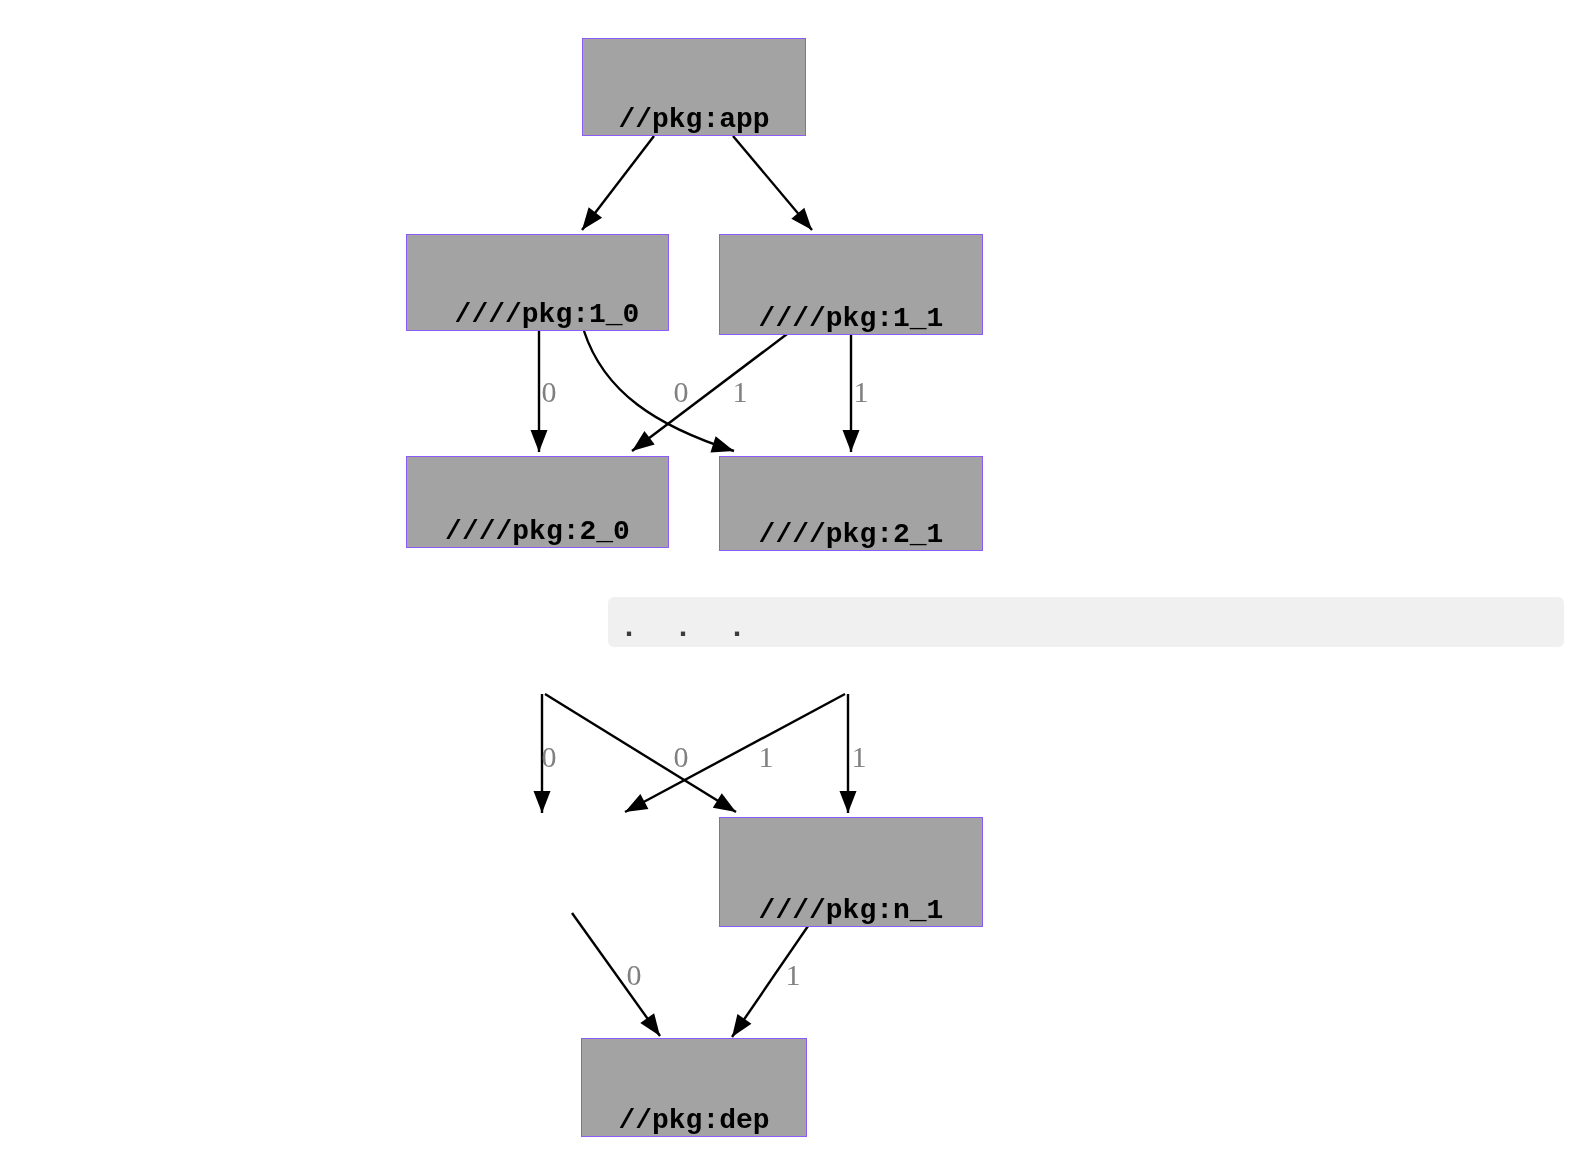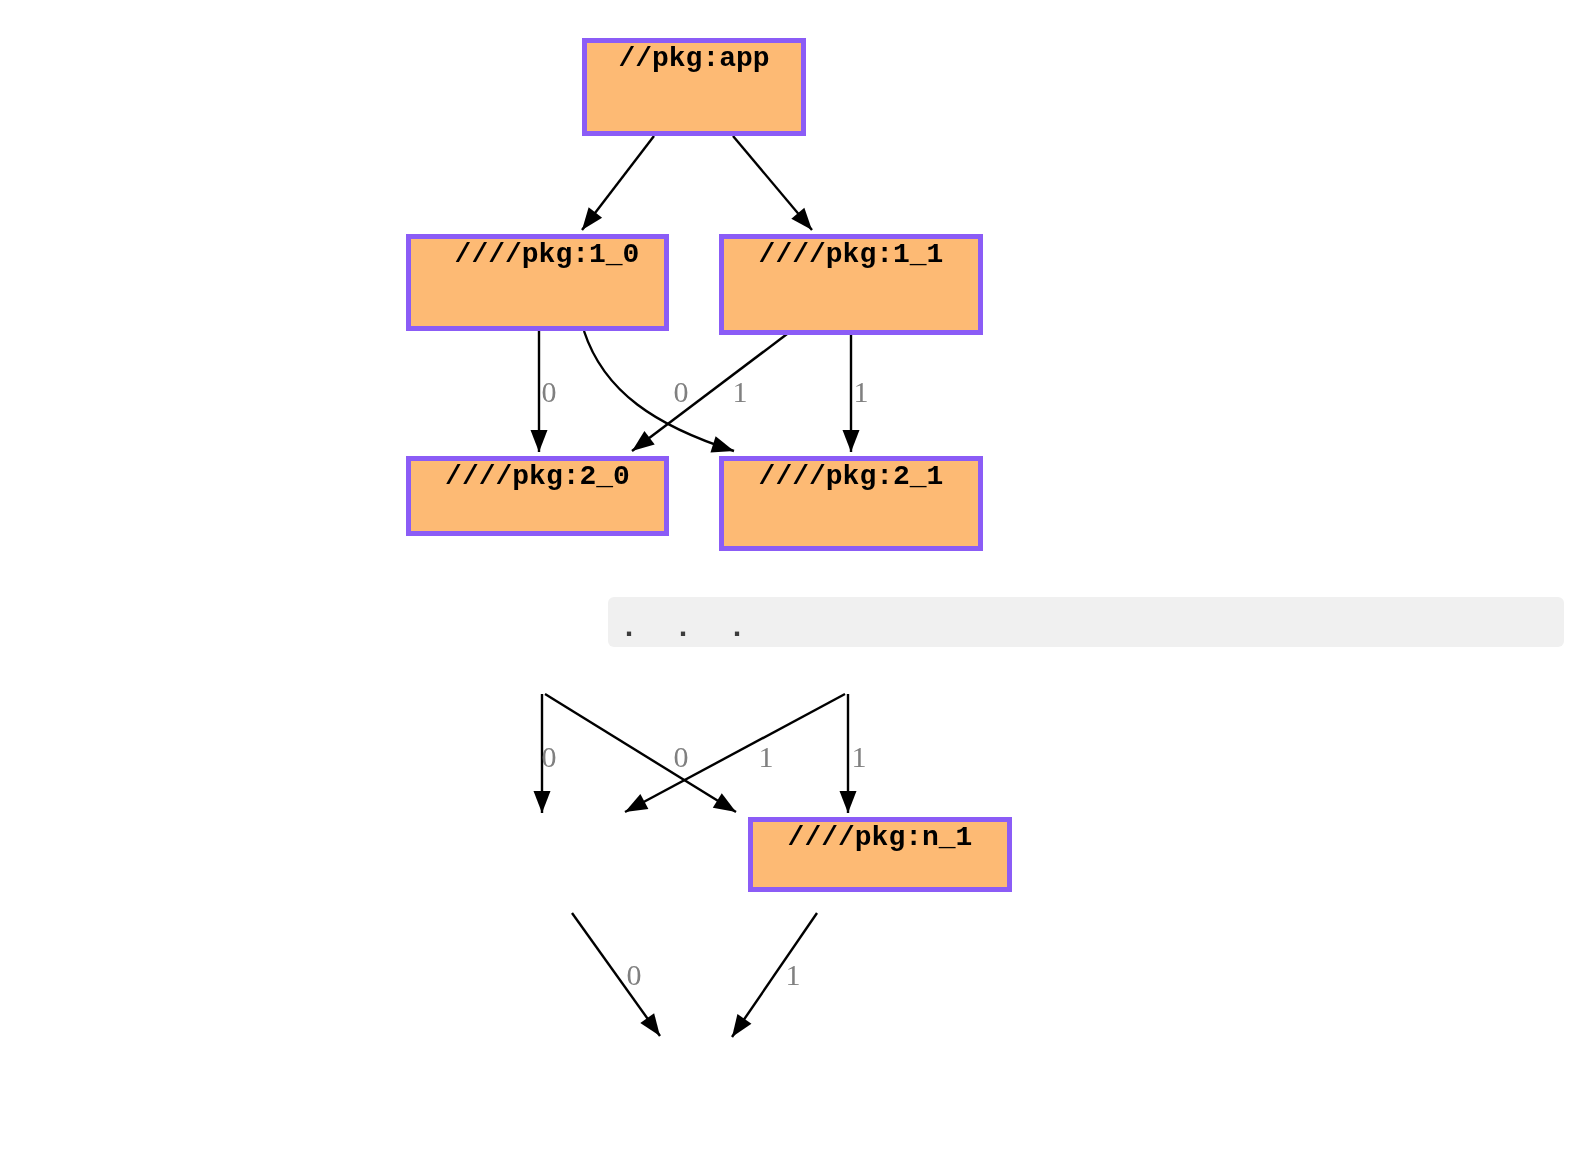--- a/index.html
+++ b/index.html
@@ -29,24 +29,24 @@
   }
   .edge-label {
     font-family: "Liberation Serif", serif;
     font-size: 30px;
     fill: #808080;
     text-anchor: middle;
   }
   .node {
     position: absolute;
     box-sizing: border-box;
-    background: #fdba74;
-    border: 5px solid #8b5cf6;
+    background: #a3a3a3;
+    border: 1px solid #8b5cf6;
     display: flex;
-    align-items: flex-start;
+    align-items: flex-end;
     justify-content: center;
   }
   .node-label {
     font-family: "Liberation Mono", monospace;
     font-weight: bold;
     font-size: 28px;
     color: #000000;
     white-space: pre;
   }
   .code-break {
@@ -118,31 +118,34 @@
   </div>
 
   <div class="node" style="left:406px; top:234px; width:263px; height:97px;padding-left:19px;">
     <span class="node-label">////pkg:1_0</span>
   </div>
 
   <div class="node" style="left:719px; top:234px; width:264px; height:101px;">
     <span class="node-label">////pkg:1_1</span>
   </div>
 
-  <div class="node" style="left:406px; top:456px; width:263px; height:80px;">
+  <div class="node" style="left:406px; top:456px; width:263px; height:92px;">
     <span class="node-label">////pkg:2_0</span>
   </div>
 
   <div class="node" style="left:719px; top:456px; width:264px; height:95px;">
     <span class="node-label">////pkg:2_1</span>
   </div>
 
   <div class="code-break">
     <span class="code-break-text">.  .  .</span>
   </div>
 
 
-  <div class="node" style="left:748px; top:817px; width:264px; height:75px;">
+  <div class="node" style="left:719px; top:817px; width:264px; height:110px;">
     <span class="node-label">////pkg:n_1</span>
   </div>
 
+  <div class="node" style="left:581px; top:1038px; width:226px; height:99px;">
+    <span class="node-label">//pkg:dep</span>
+  </div>
 
 </div>
 
 </body></html>

